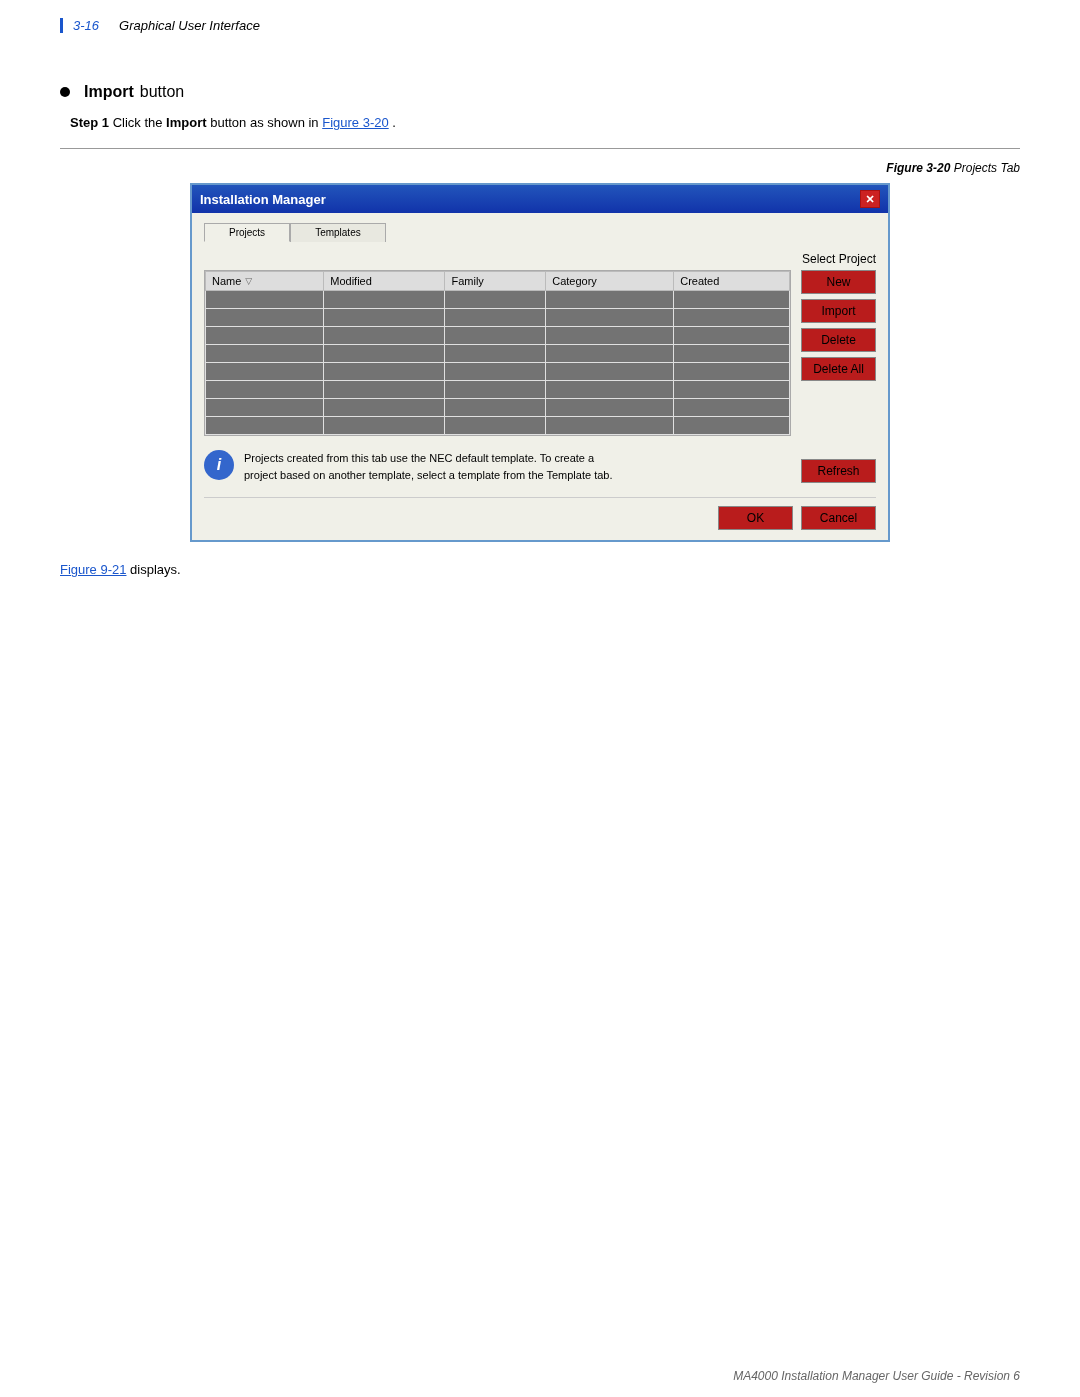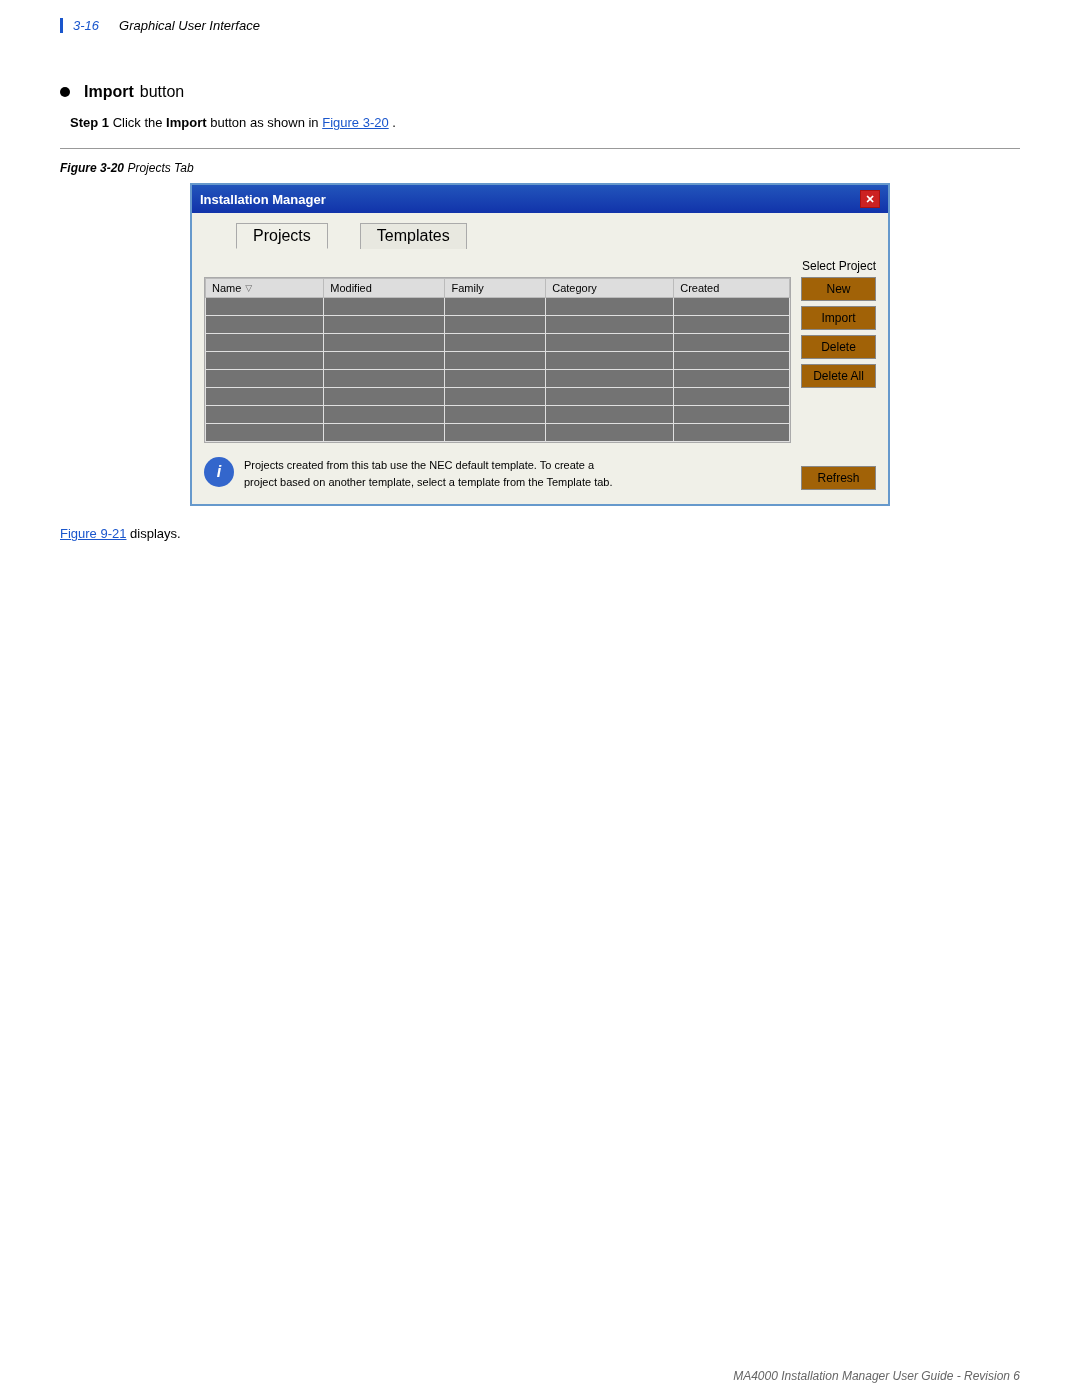--- a/index.html
+++ b/index.html
@@ -100,20 +100,21 @@
       border: none;
       border-top: 1px solid #999;
       margin-bottom: 12px;
     }
 
     
     .figure-caption {
       font-size: 12px;
       margin-bottom: 8px;
       font-style: italic;
+      text-align: right;
     }
 
     .figure-caption .bold-fig {
       font-weight: bold;
       font-style: italic;
     }
 
     
     .dialog-wrapper {
       display: flex;
@@ -162,25 +163,24 @@
     
     .dialog-tabs {
       display: flex;
       gap: 0;
       margin-bottom: 10px;
     }
 
     .tab-item {
       background: #e8e8e0;
       border: 1px solid #aaa;
-      padding: 3px 16px;
+      padding: 3px 24px;
       cursor: pointer;
-      font-size: 16px;
+      font-size: 10px;
       border-bottom: none;
-      margin-left: 32px;
     }
 
     .tab-item.active {
       background: #f0f0e8;
       border-bottom: 1px solid #f0f0e8;
       z-index: 1;
       position: relative;
     }
 
     
@@ -236,21 +236,21 @@
 
     
     .button-panel {
       display: flex;
       flex-direction: column;
       gap: 5px;
       width: 75px;
     }
 
     .dialog-btn {
-      background: #a16207;
+      background: #b91c1c;
       border: 1px solid #888;
       padding: 4px 8px;
       font-size: 12px;
       cursor: pointer;
       text-align: center;
       width: 75px;
     }
 
     
     .info-box {
@@ -462,20 +462,27 @@
 
           <div class="info-box">
             <div class="info-icon">i</div>
             <div class="info-text">
               <span>Projects created from this tab use the NEC default template. To create a</span><br>
               <span>project based on another template, select a template from the Template tab.</span>
             </div>
             <button class="dialog-btn" style="align-self:flex-end;">Refresh</button>
           </div>
 
+          <div class="dialog-footer">
+            <div></div>
+            <div class="footer-right">
+              <button class="dialog-btn">OK</button>
+              <button class="dialog-btn">Cancel</button>
+            </div>
+          </div>
 
         </div>
       </div>
     </div>
 
     <div class="figure-link-text">
       <a class="step-link">Figure 9-21</a>
       <span> displays.</span>
     </div>
 

